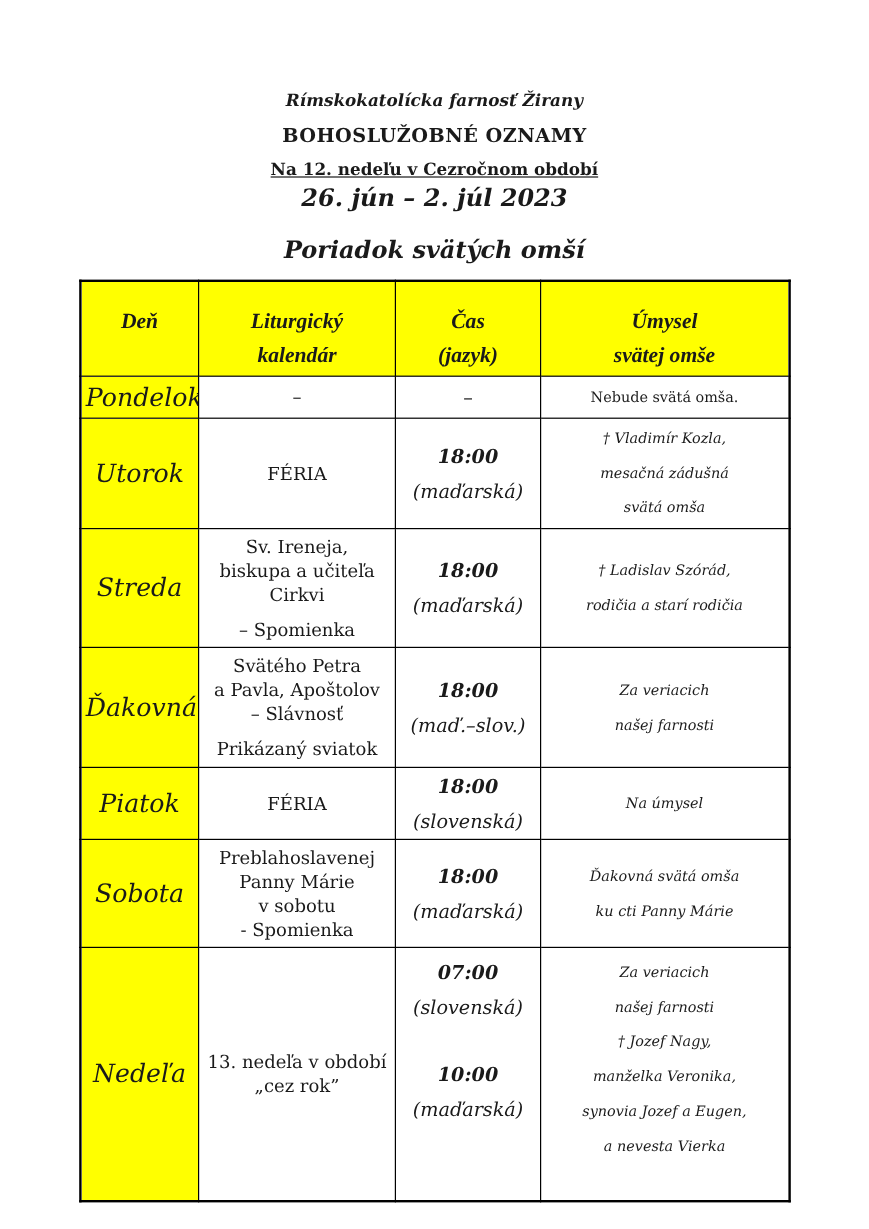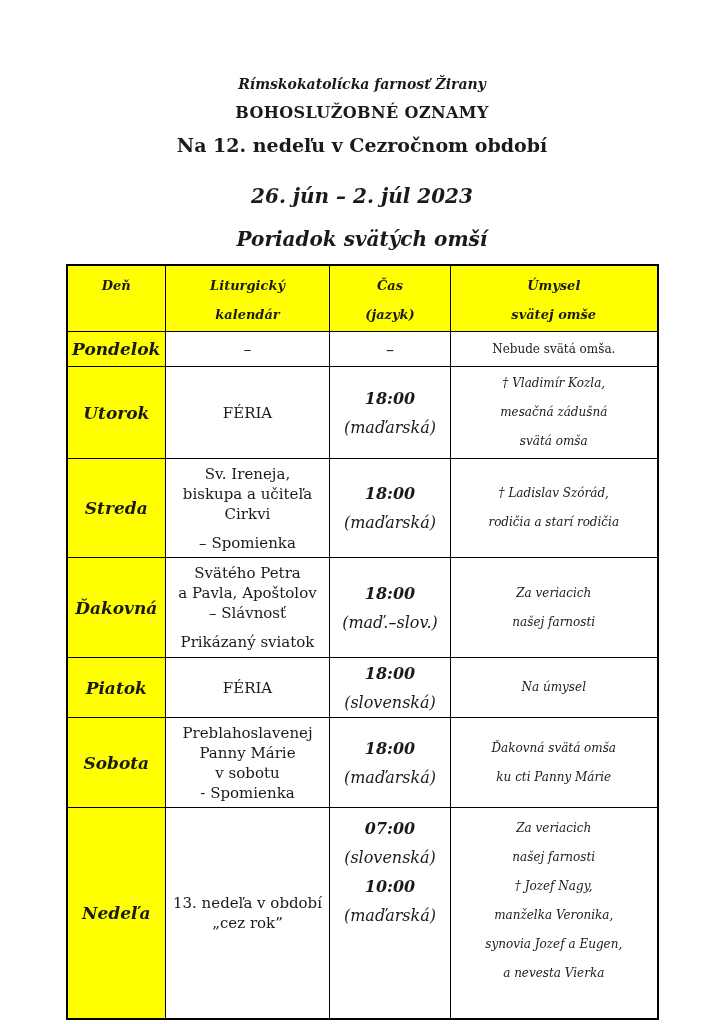--- a/index.html
+++ b/index.html
@@ -9,57 +9,58 @@
     width:724px; height:1024px; background:#ffffff;
     font-family:"DejaVu Serif", "Liberation Serif", serif;
     color:var(--text);
   }
   .page { width:724px; height:1024px; padding-top:76px; }
 
   
   .doc-head { text-align:center; }
   .t1 { font-size:14px; font-weight:bold; font-style:italic; margin-bottom:11px; }
   .t2 { font-size:16px; font-weight:bold; letter-spacing:.4px; margin-bottom:12px; }
-  .t3 { font-size:19px; font-weight:bold; margin-bottom:28px; }
+  .t3 { font-size:14px; font-weight:bold; margin-bottom:3px;text-decoration:underline; }
   .t4 { font-size:20px; font-weight:bold; font-style:italic; margin-bottom:19px; }
   .t5 { font-size:20px; font-weight:bold; font-style:italic; margin-bottom:13px; }
 
   
   table.mass-table {
     border-collapse:collapse; table-layout:fixed;
     width:591px; margin:0 auto;
     border:2.5px solid var(--border);
   }
   col.c1{width:99px} col.c2{width:164px} col.c3{width:121px} col.c4{width:207px}
   th, td { border:1.5px solid var(--border); text-align:center; padding:2px 4px; overflow:hidden; }
 
   thead tr { height:59px; }
   th {
     background:var(--hl);
-    font-size:13px; font-weight:bold; font-style:italic;
-    vertical-align:top; line-height:29px; padding-top:5px;
+    font-size:18px; font-weight:bold; font-style:italic;
+    vertical-align:top; line-height:29px; padding-top:18px;
     white-space:pre-line;
+    font-family:Liberation Serif, serif;
   }
 
   tr.r0{height:35px} tr.r1{height:91px} tr.r2{height:99px} tr.r3{height:100px}
   tr.r4{height:60px} tr.r5{height:90px} tr.r6{height:211px}
 
   td.day {
     background:var(--hl);
-    font-size:17px; font-weight:bold; font-style:italic;
+    font-size:21px; font-weight:normal; font-style:italic;
     vertical-align:middle;
   }
   td.kal { font-size:15px; line-height:20px; vertical-align:middle; }
   td.kal .p { white-space:pre-line; }
   td.kal .p + .p { margin-top:9px; }
 
   td.cas { font-size:16px; line-height:29px; vertical-align:middle; padding:0 2px; }
   td.cas .time { font-weight:bold; font-style:italic; }
   td.cas .lang { font-style:italic; }
-  td.cas .block + .block { }
+  td.cas .block + .block { margin-top:27px; }
 
   td.umy { font-size:12px; font-style:italic; line-height:29px; vertical-align:middle; }
   td.umy .p { white-space:pre-line; }
   td.umy .p + .p { }
 
   .plain { font-style:normal !important; font-weight:normal !important; }
 
   
   tr.r6 td.cas, tr.r6 td.umy { vertical-align:top; padding-top:6px; }
 </style>

